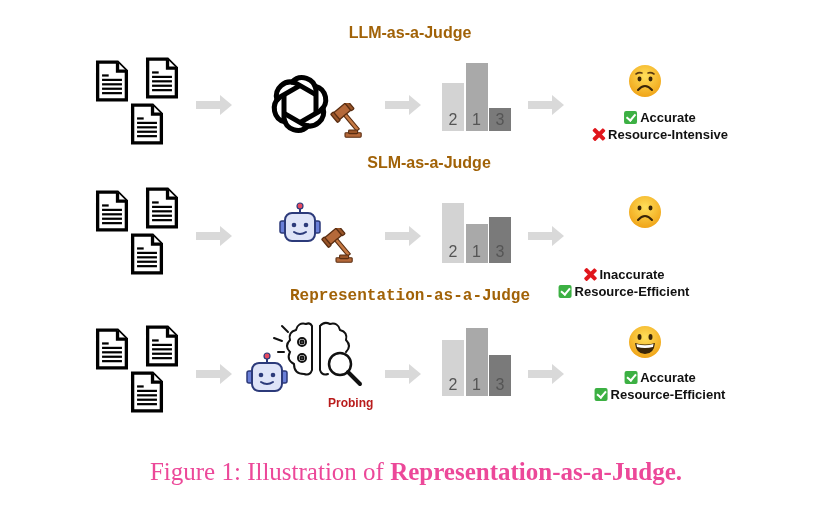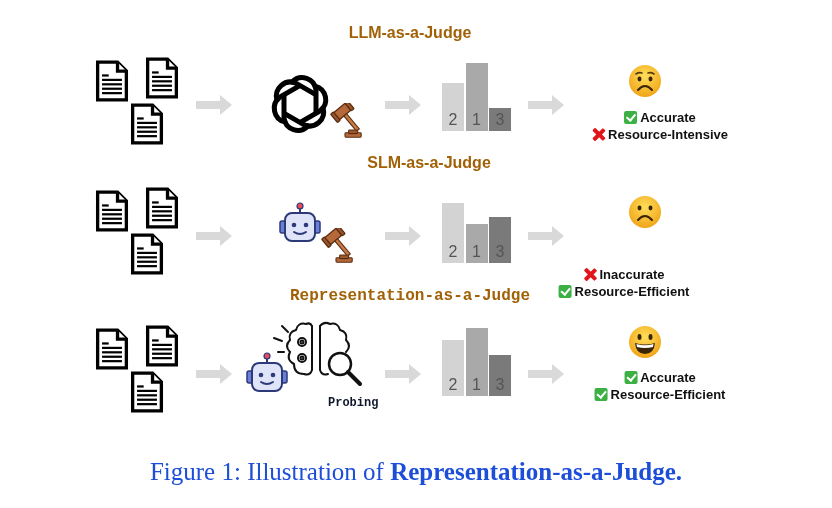--- a/index.html
+++ b/index.html
@@ -12,23 +12,23 @@
   .bar-label{position:absolute;bottom:2px;left:0;width:22px;text-align:center;font-family:"Liberation Sans",sans-serif;font-size:16px;color:#555;}
   .verdict{position:absolute;text-align:center;font-family:"Liberation Sans",sans-serif;font-weight:bold;font-size:13px;color:#111;white-space:nowrap;transform:translateX(-50%);line-height:17px;}
   .mark{display:inline-block;width:13px;height:13px;vertical-align:-2px;margin-right:3px;}
   .check{background:#3cb043;border-radius:2px;position:relative;}
   .check:after{content:"";position:absolute;left:4px;top:1px;width:4px;height:7px;border:solid #fff;border-width:0 2px 2px 0;transform:rotate(40deg);}
   .cross{position:relative;}
   .cross:before,.cross:after{content:"";position:absolute;left:5px;top:-1px;width:3.5px;height:15px;background:#e0161c;border-radius:1px;}
   .cross:before{transform:rotate(45deg);}
   .cross:after{transform:rotate(-45deg);}
   .emoji{position:absolute;width:34px;height:34px;}
-  .caption{position:absolute;left:0;width:832px;top:458px;text-align:center;font-family:"Liberation Serif","DejaVu Serif",serif;font-size:25px;color:#1d4ed8;}
+  .caption{position:absolute;left:0;width:832px;top:458px;text-align:center;font-family:"Liberation Serif","DejaVu Serif",serif;font-size:25px;color:#ec4899;}
   .caption b{font-weight:bold;}
-  .probing{position:absolute;font-family:Liberation Mono, monospace;font-weight:bold;font-size:12px;color:#0f172a;}
+  .probing{position:absolute;font-family:Liberation Sans, sans-serif;font-weight:bold;font-size:12px;color:#b91c1c;}
 </style>
 </head>
 <body>
 
 <svg width="0" height="0" style="position:absolute">
   <defs>
     <symbol id="doc" viewBox="0 0 30 38">
       <path d="M2 2 H20 L28 10 V36 H2 Z" fill="#fff" stroke="#000" stroke-width="3" stroke-linejoin="miter"></path>
       <path d="M20 2 V10 H28" fill="#fff" stroke="#000" stroke-width="3"></path>
       <rect x="6" y="13" width="6" height="2" fill="#000"></rect>

